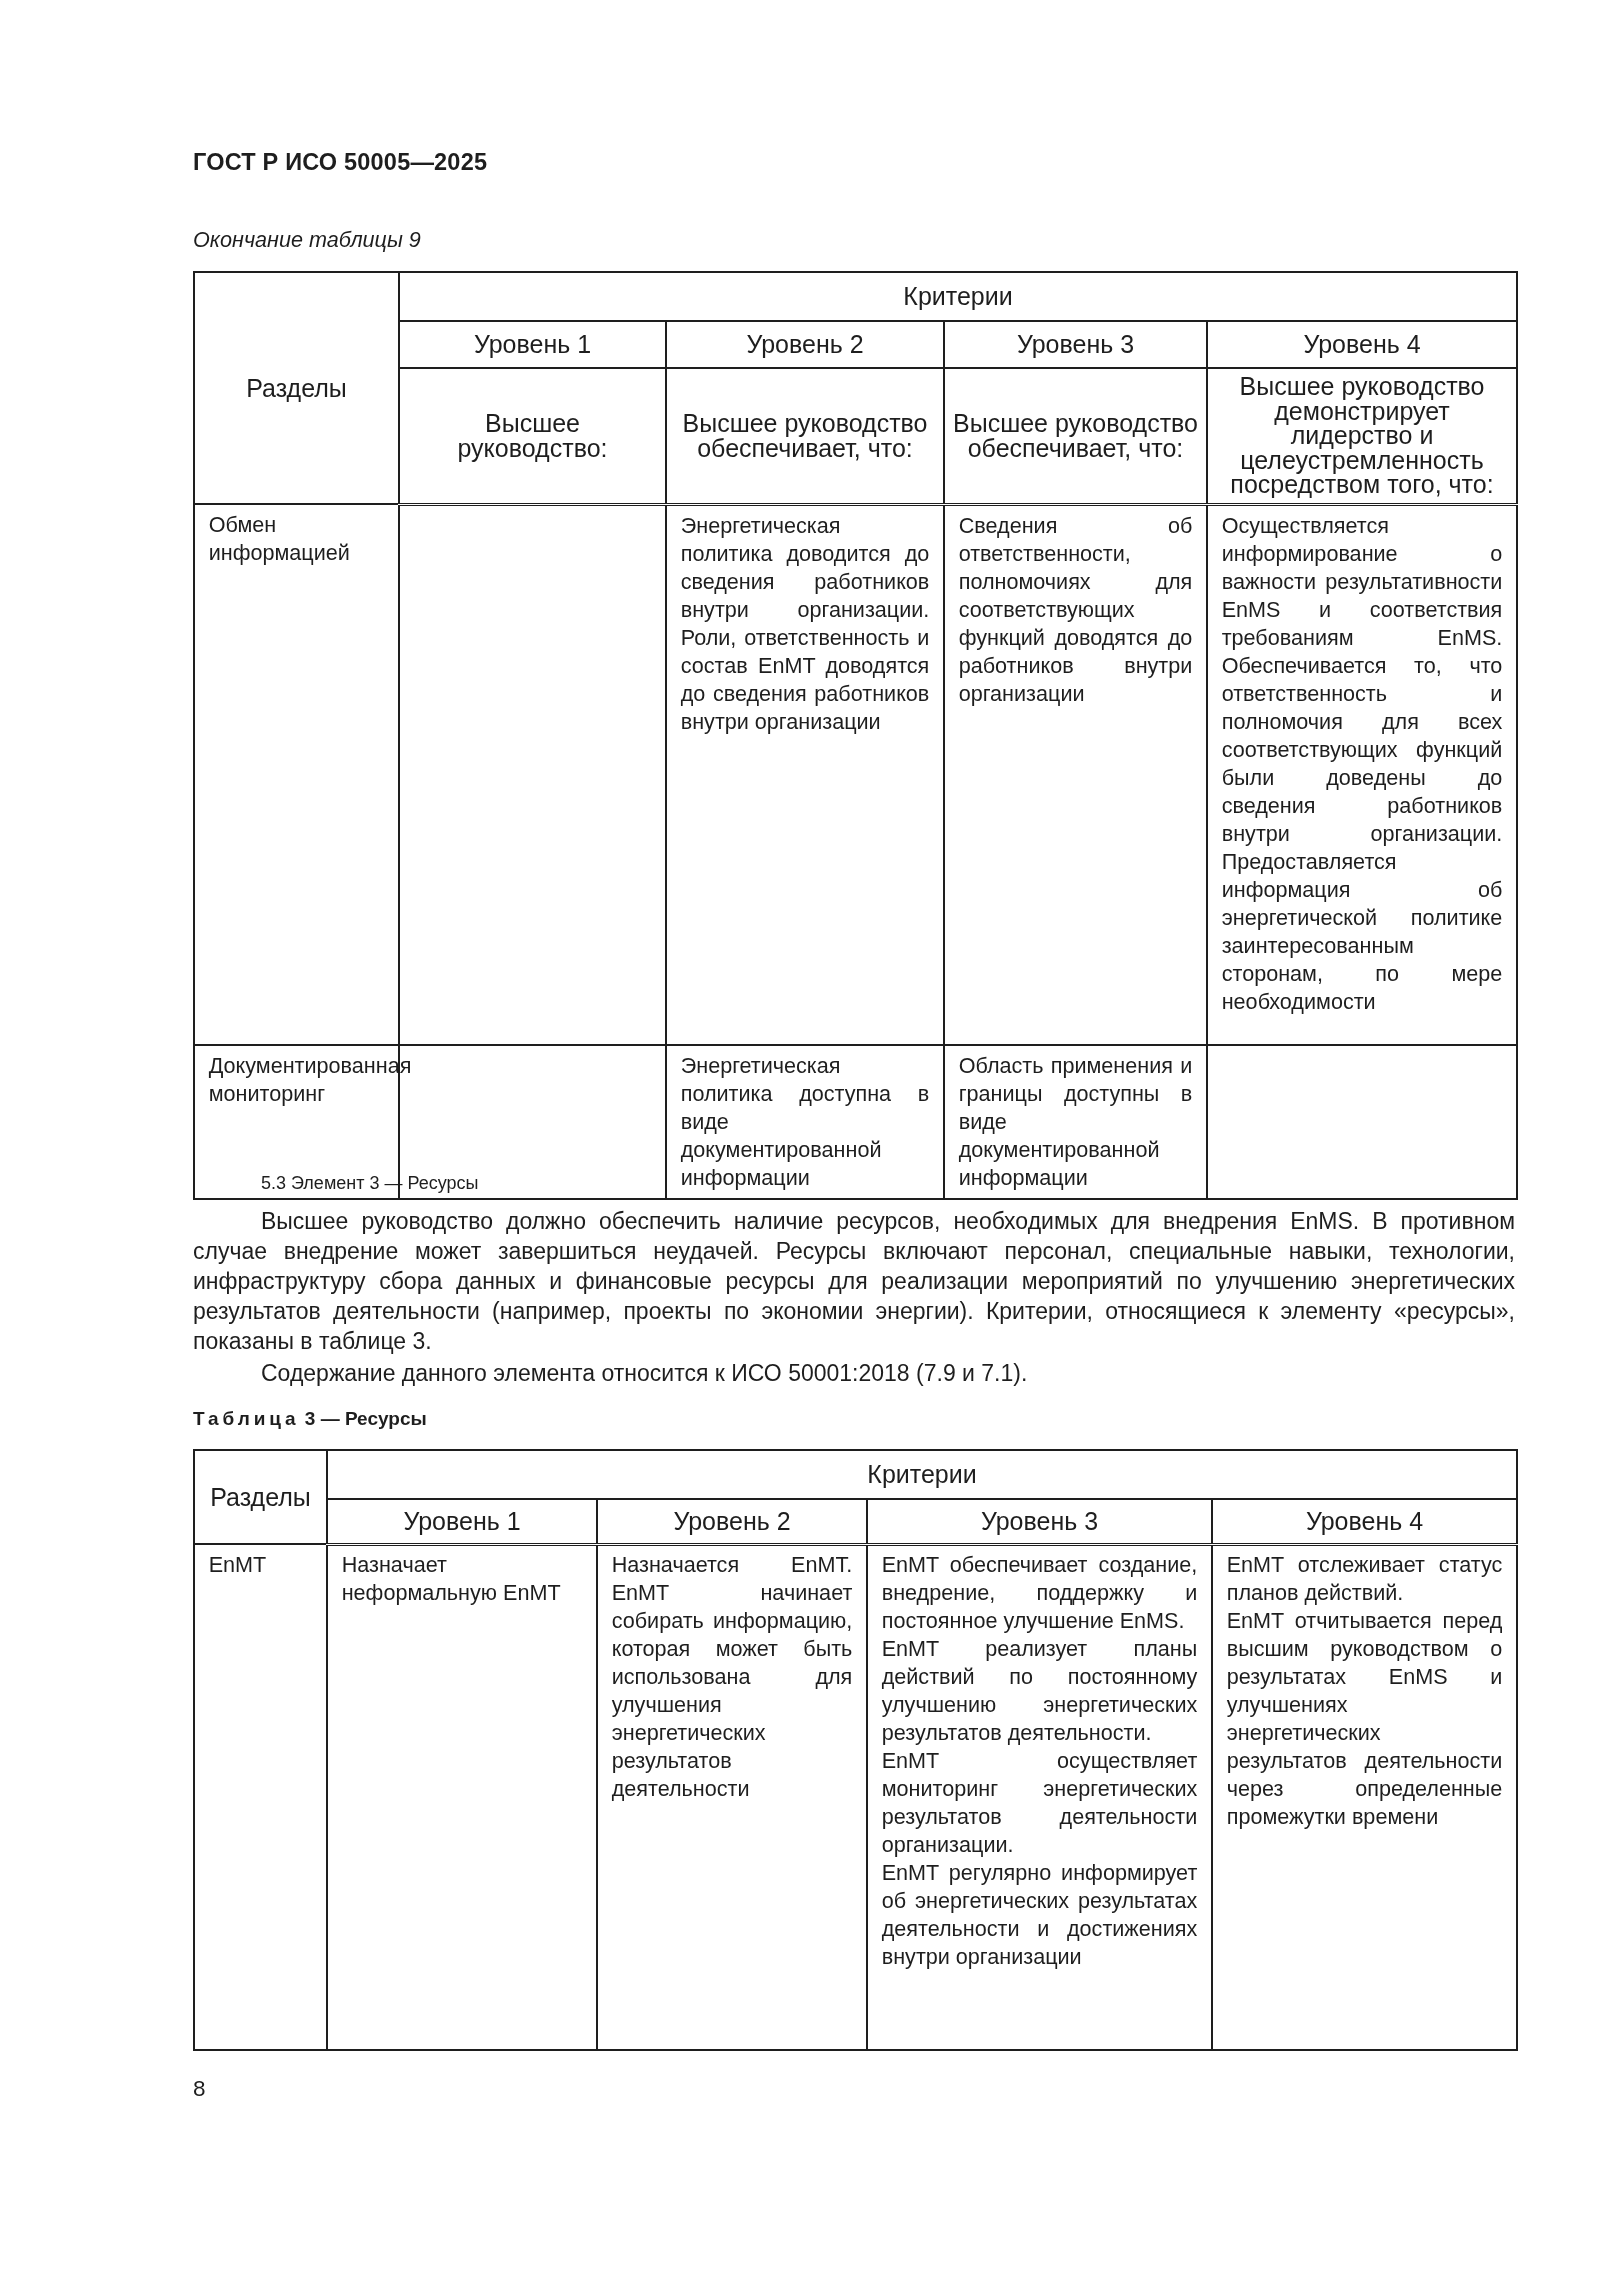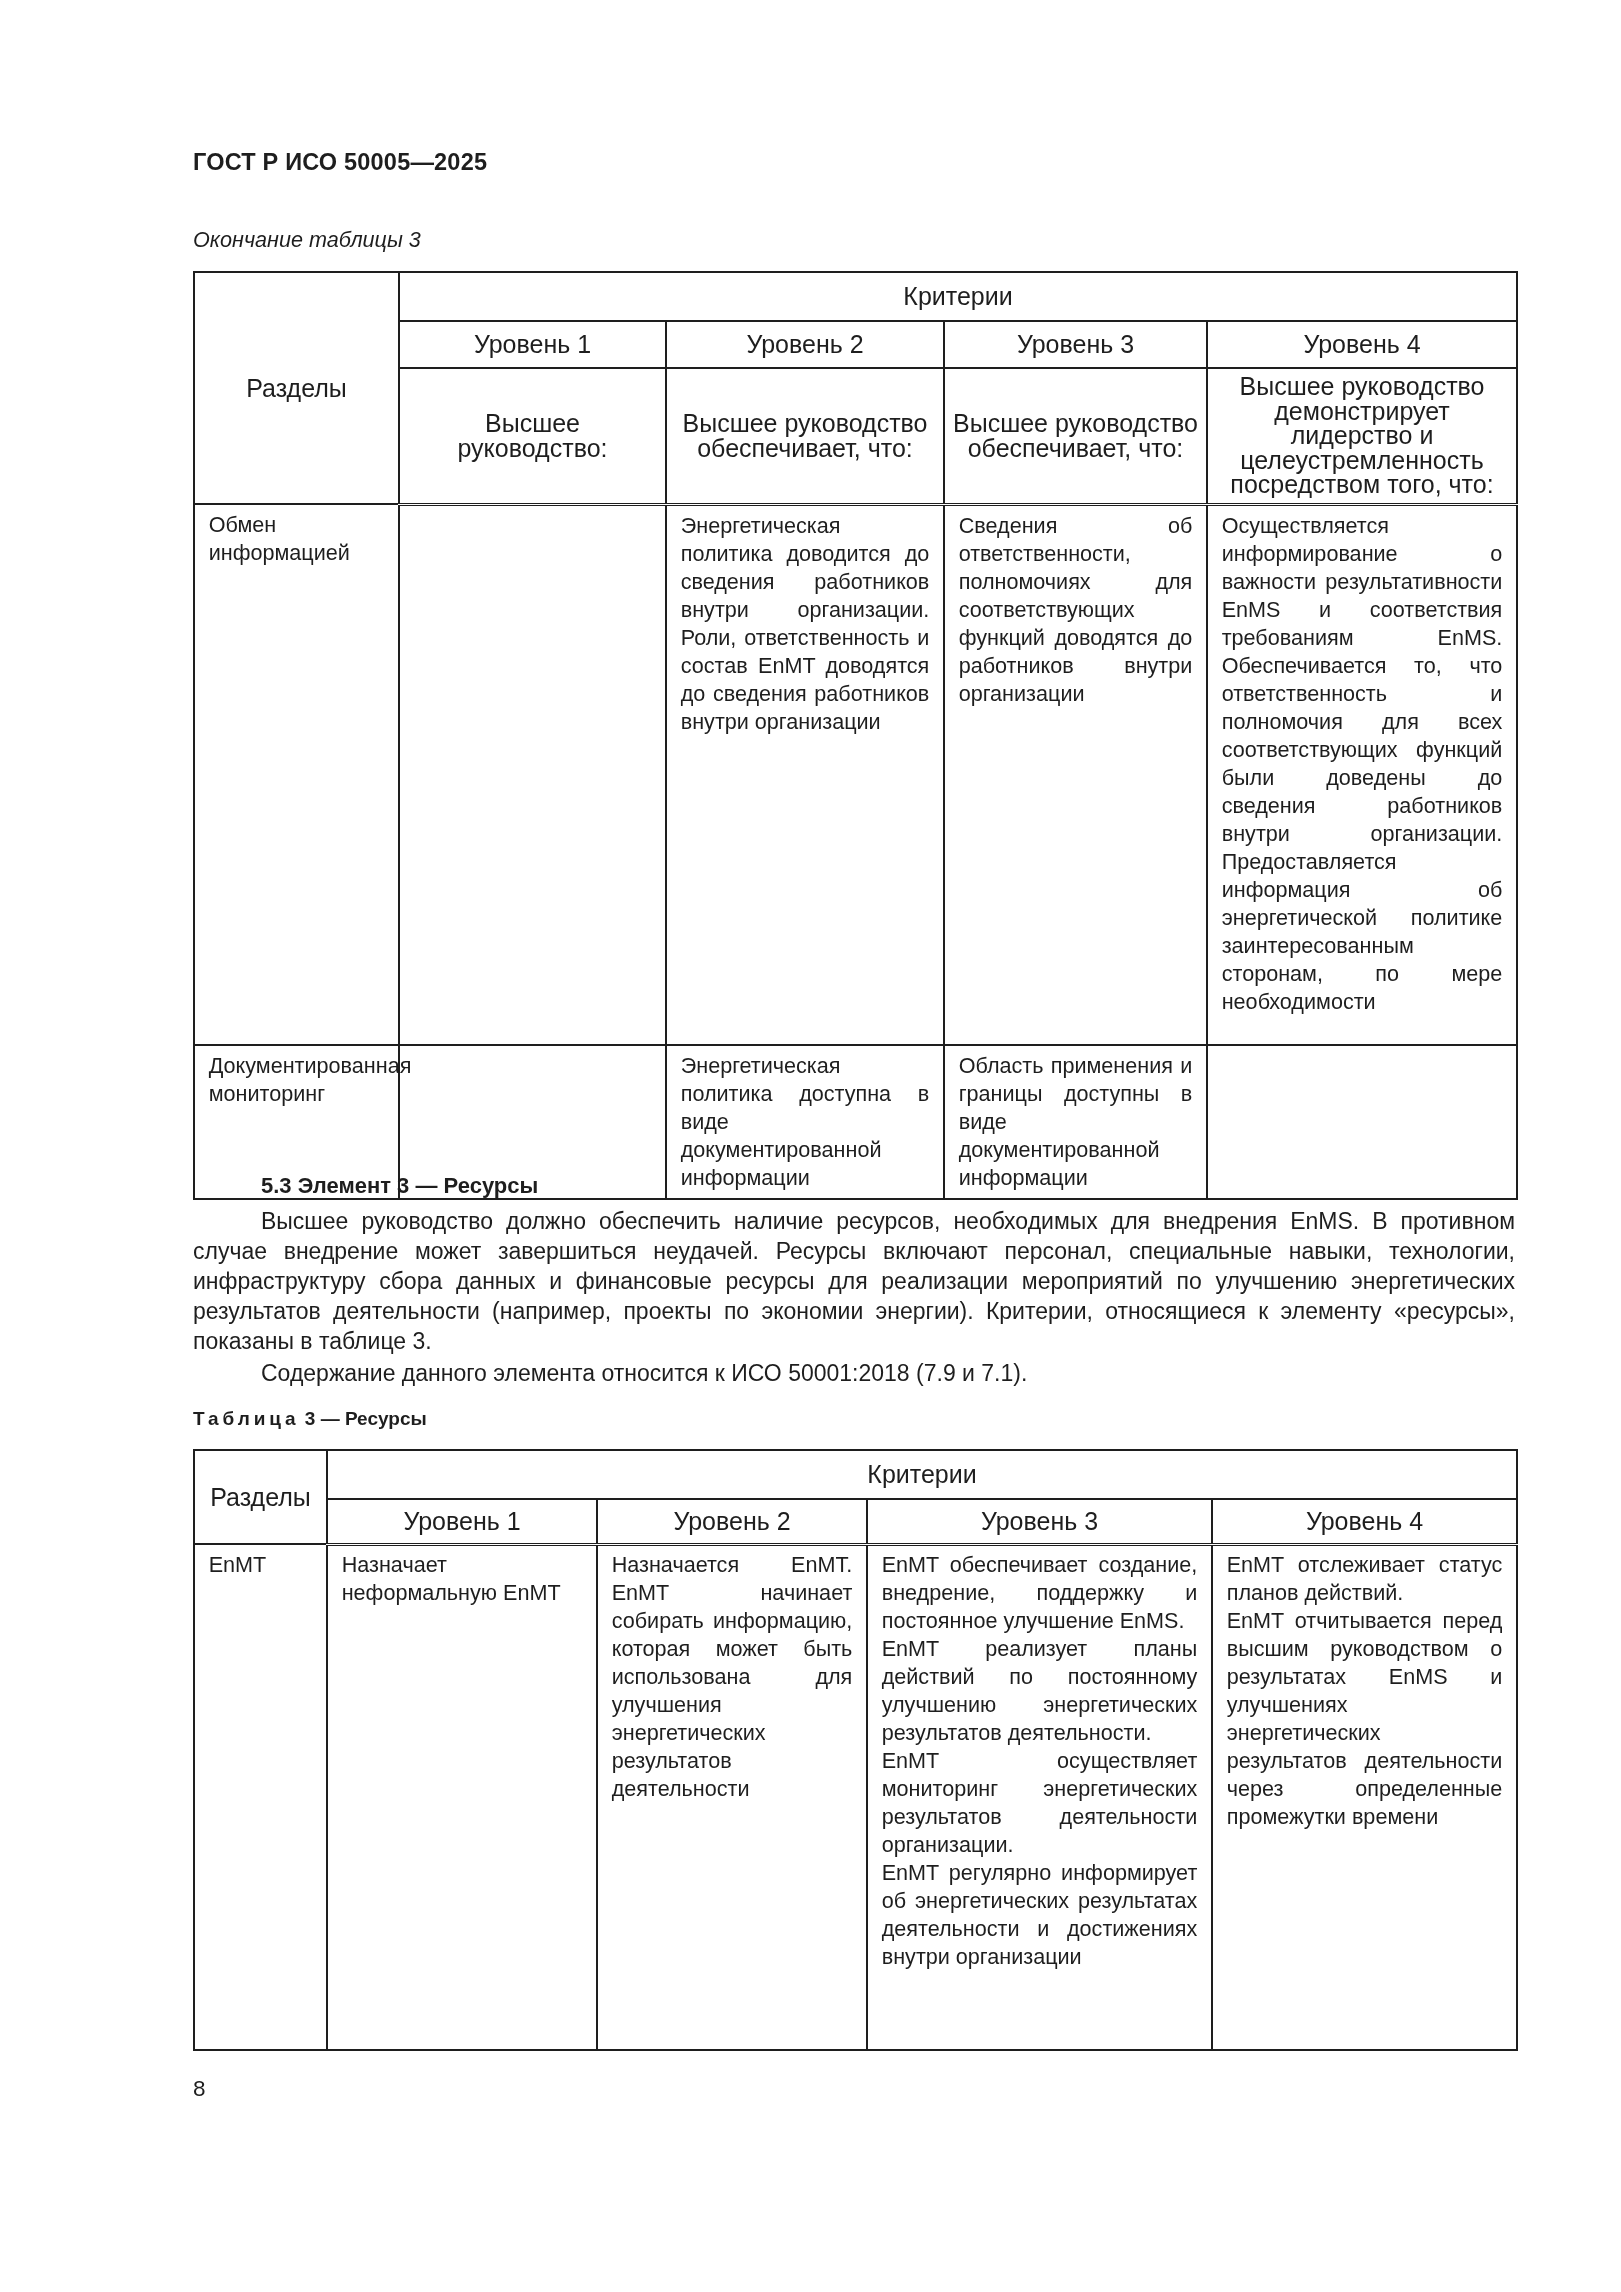--- a/index.html
+++ b/index.html
@@ -28,35 +28,35 @@
   }
   table.gost tr.last-head td { border-bottom: 3.9px double #1e1e1e; }
   table.gost td.j { text-align: justify; -webkit-hyphens: manual; hyphens: manual; }
   table.gost td.sec { text-align: left; margin-top: 26px; }
   #t2 { left: 193px; top: 271px; width: 1322px; }
   #t3 { left: 193px; top: 1449px; width: 1322px; }
   .para-block {
     position: absolute; left: 193px; width: 1322px;
     font-size: 23px; line-height: 30px; text-align: justify;
   }
-  .section-title { font-weight: bold; position: absolute; left: 261px; top: 1173px; font-size: 22px; }
+  .section-title { font-weight: normal; position: absolute; left: 261px; top: 1173px; font-size: 18px; }
   .indent { text-indent: 68px; }
   .table3-caption {
     position: absolute; left: 193px; top: 1408px; font-size: 19px; font-weight: bold;
   }
   .spaced { letter-spacing: 3.9px; }
   .page-number { position: absolute; left: 193px; top: 2076px; font-size: 22.5px; }
   .cell-line { display: block; }
 </style>
 </head>
 <body>
 
 <div class="page-header">ГОСТ Р ИСО 50005—2025</div>
 
-<div class="table-caption-cont">Окончание таблицы 3</div>
+<div class="table-caption-cont">Окончание таблицы 9</div>
 
 <table id="t2" class="gost">
   <colgroup>
     <col style="width:205px">
       <col style="width:267px">
       <col style="width:278px">
       <col style="width:263px">
       <col style="width:310px">
   </colgroup>
   <tbody>

